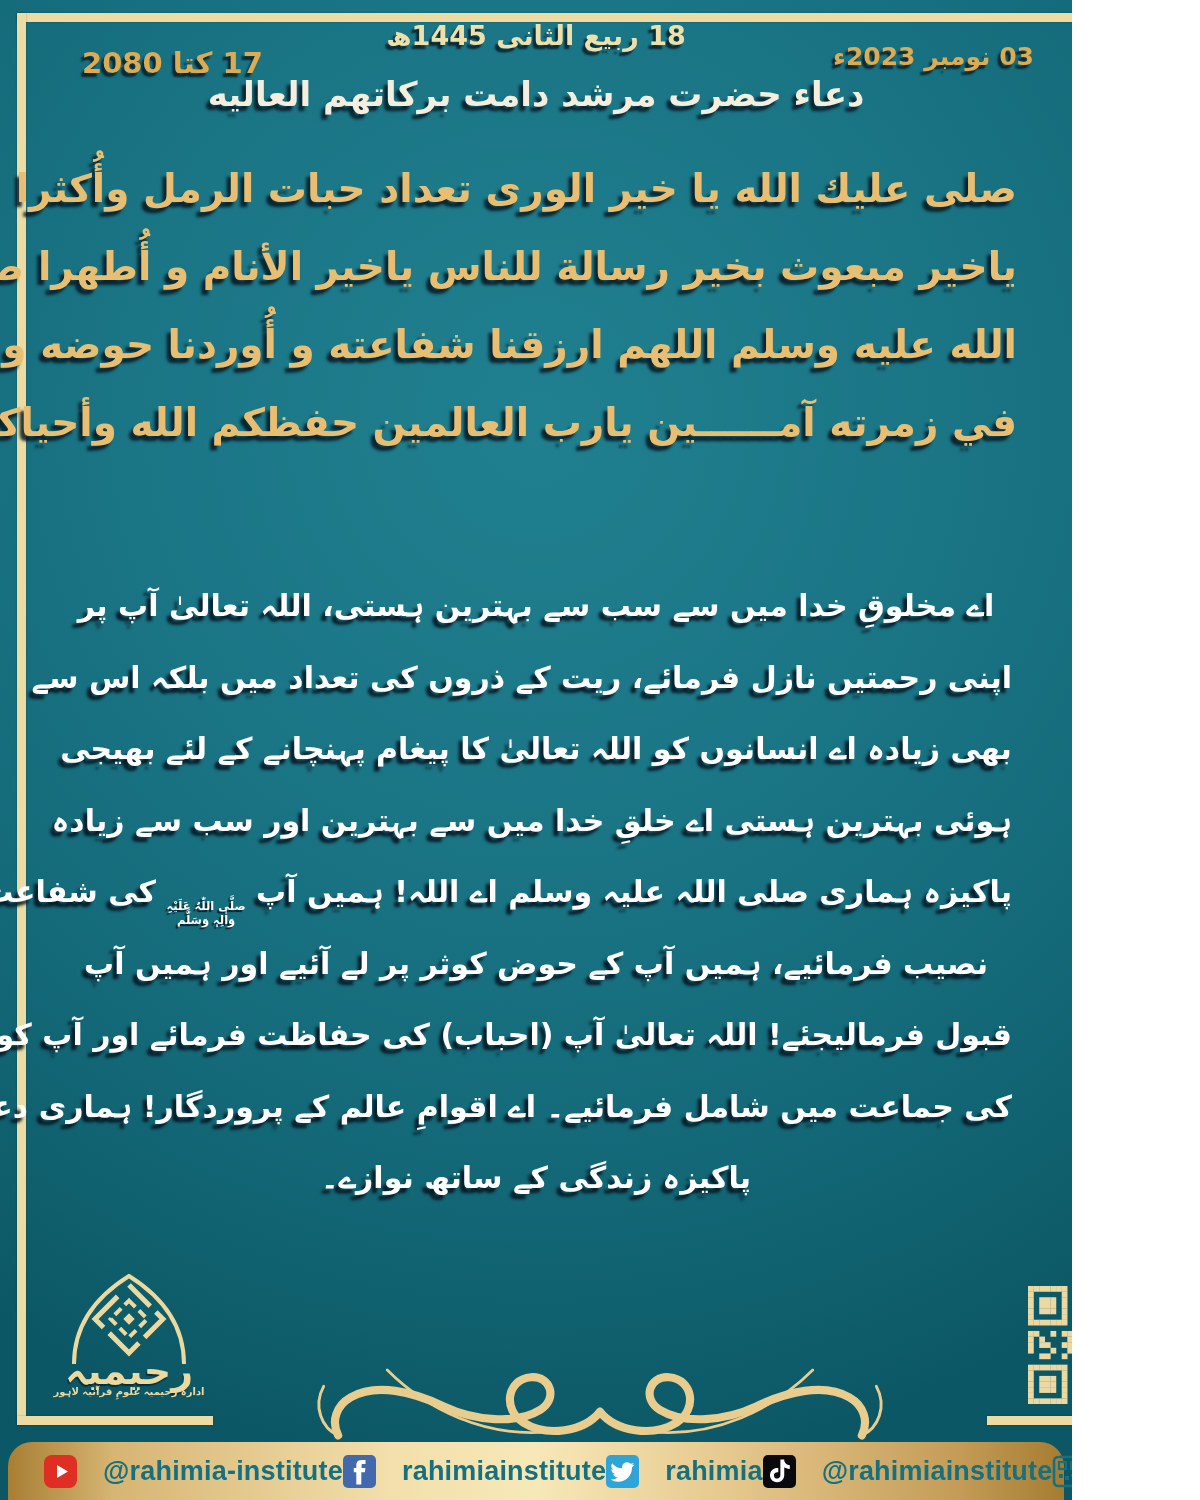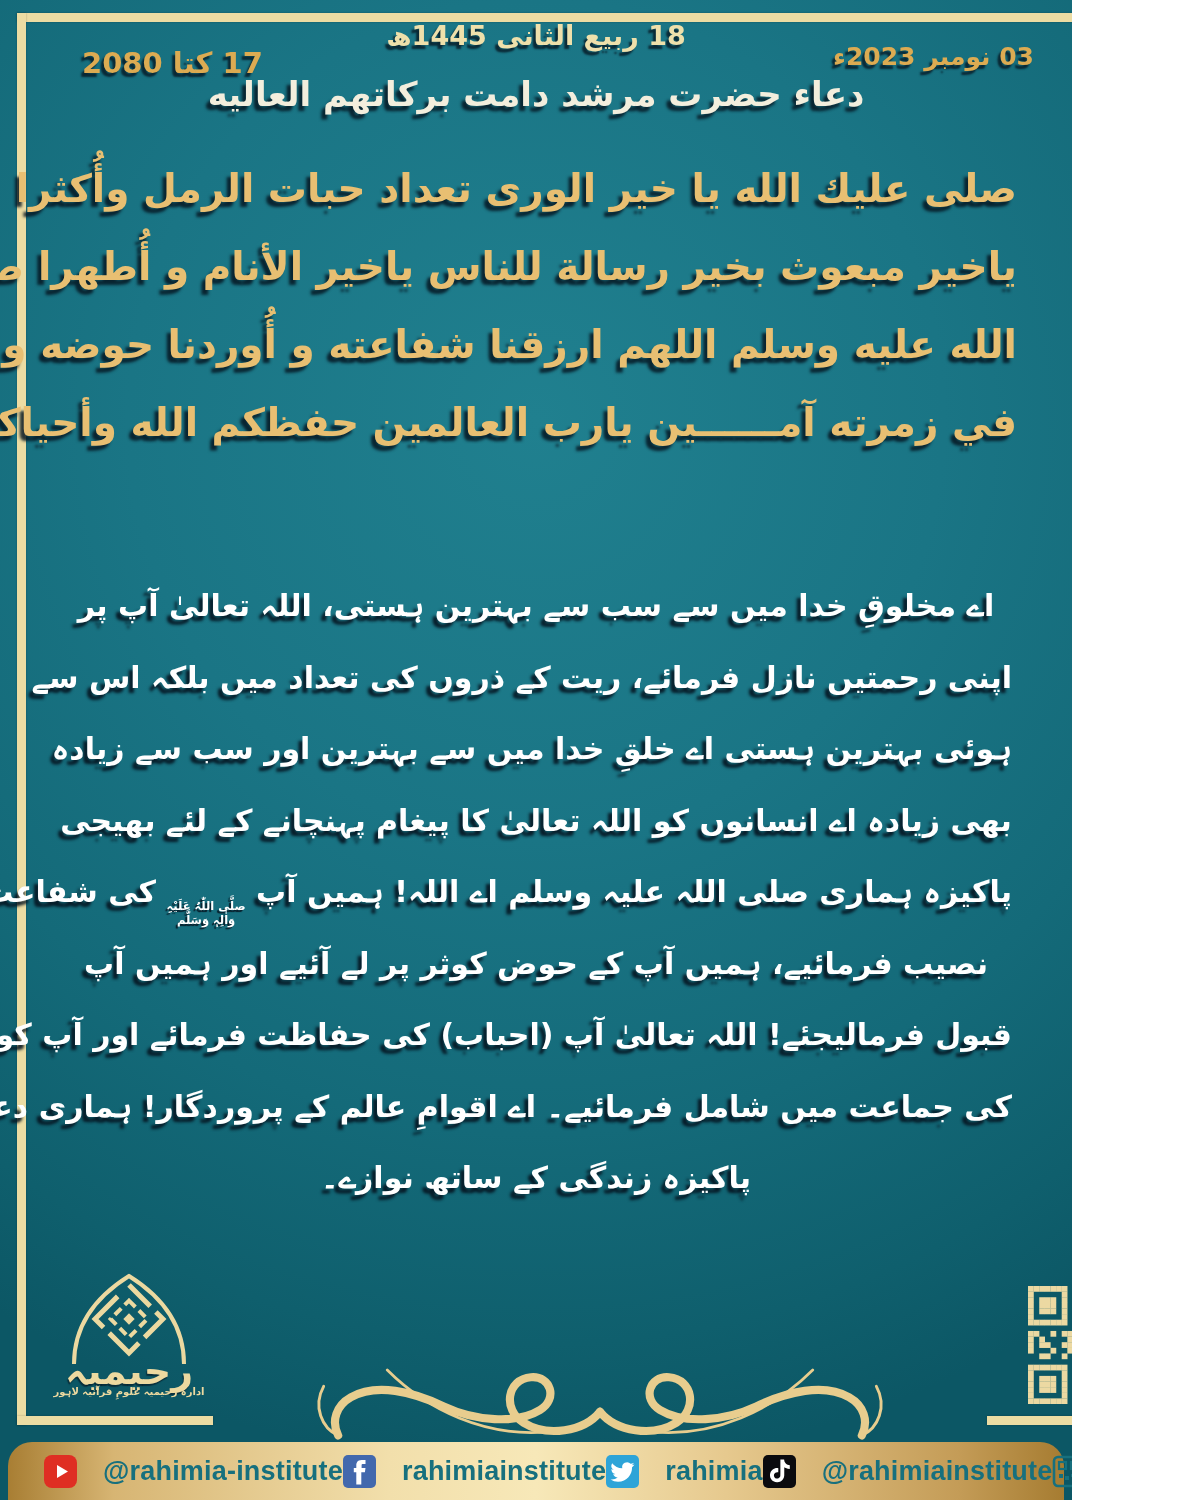--- a/index.html
+++ b/index.html
@@ -106,22 +106,22 @@
   <div class="arabic-block">
     <div class="ar-line rtl">صلى عليك الله يا خير الورى تعداد حبات الرمل وأُكثرا</div>
     <div class="ar-line rtl">ياخير مبعوث بخير رسالة للناس ياخير الأنام و أُطهرا صلى</div>
     <div class="ar-line rtl">الله عليه وسلم اللهم ارزقنا شفاعته و أُوردنا حوضه واحشرنا</div>
     <div class="ar-line rtl">في زمرته آمــــــين يارب العالمين حفظكم الله وأحياكم حياة طيبة</div>
   </div>
 
   <div class="urdu-block">
     <div class="u-line rtl">اے مخلوقِ خدا میں سے سب سے بہترین ہستی، اللہ تعالیٰ آپ پر</div>
     <div class="u-line rtl">اپنی رحمتیں نازل فرمائے، ریت کے ذروں کی تعداد میں بلکہ اس سے</div>
+    <div class="u-line rtl">بھی زیادہ اے انسانوں کو اللہ تعالیٰ کا پیغام پہنچانے کے لئے بھیجی</div>
     <div class="u-line rtl">ہوئی بہترین ہستی اے خلقِ خدا میں سے بہترین اور سب سے زیادہ</div>
-    <div class="u-line rtl">بھی زیادہ اے انسانوں کو اللہ تعالیٰ کا پیغام پہنچانے کے لئے بھیجی</div>
     <div class="u-line rtl">
       <span>پاکیزہ ہماری صلی اللہ  علیہ  وسلم اے اللہ! ہمیں آپ</span>
       <span class="durood">
         <span>صلَّی اللّٰہُ عَلَیْہِ</span>
         <span>وَاٰلِہٖ وَسَلَّم</span>
       </span>
       <span>کی شفاعت</span>
     </div>
     <div class="u-line rtl">نصیب فرمائیے، ہمیں آپ کے حوض کوثر پر لے آئیے اور ہمیں آپ</div>
     <div class="u-line rtl">قبول فرمالیجئے! اللہ تعالیٰ آپ (احباب) کی حفاظت فرمائے اور آپ کو</div>

